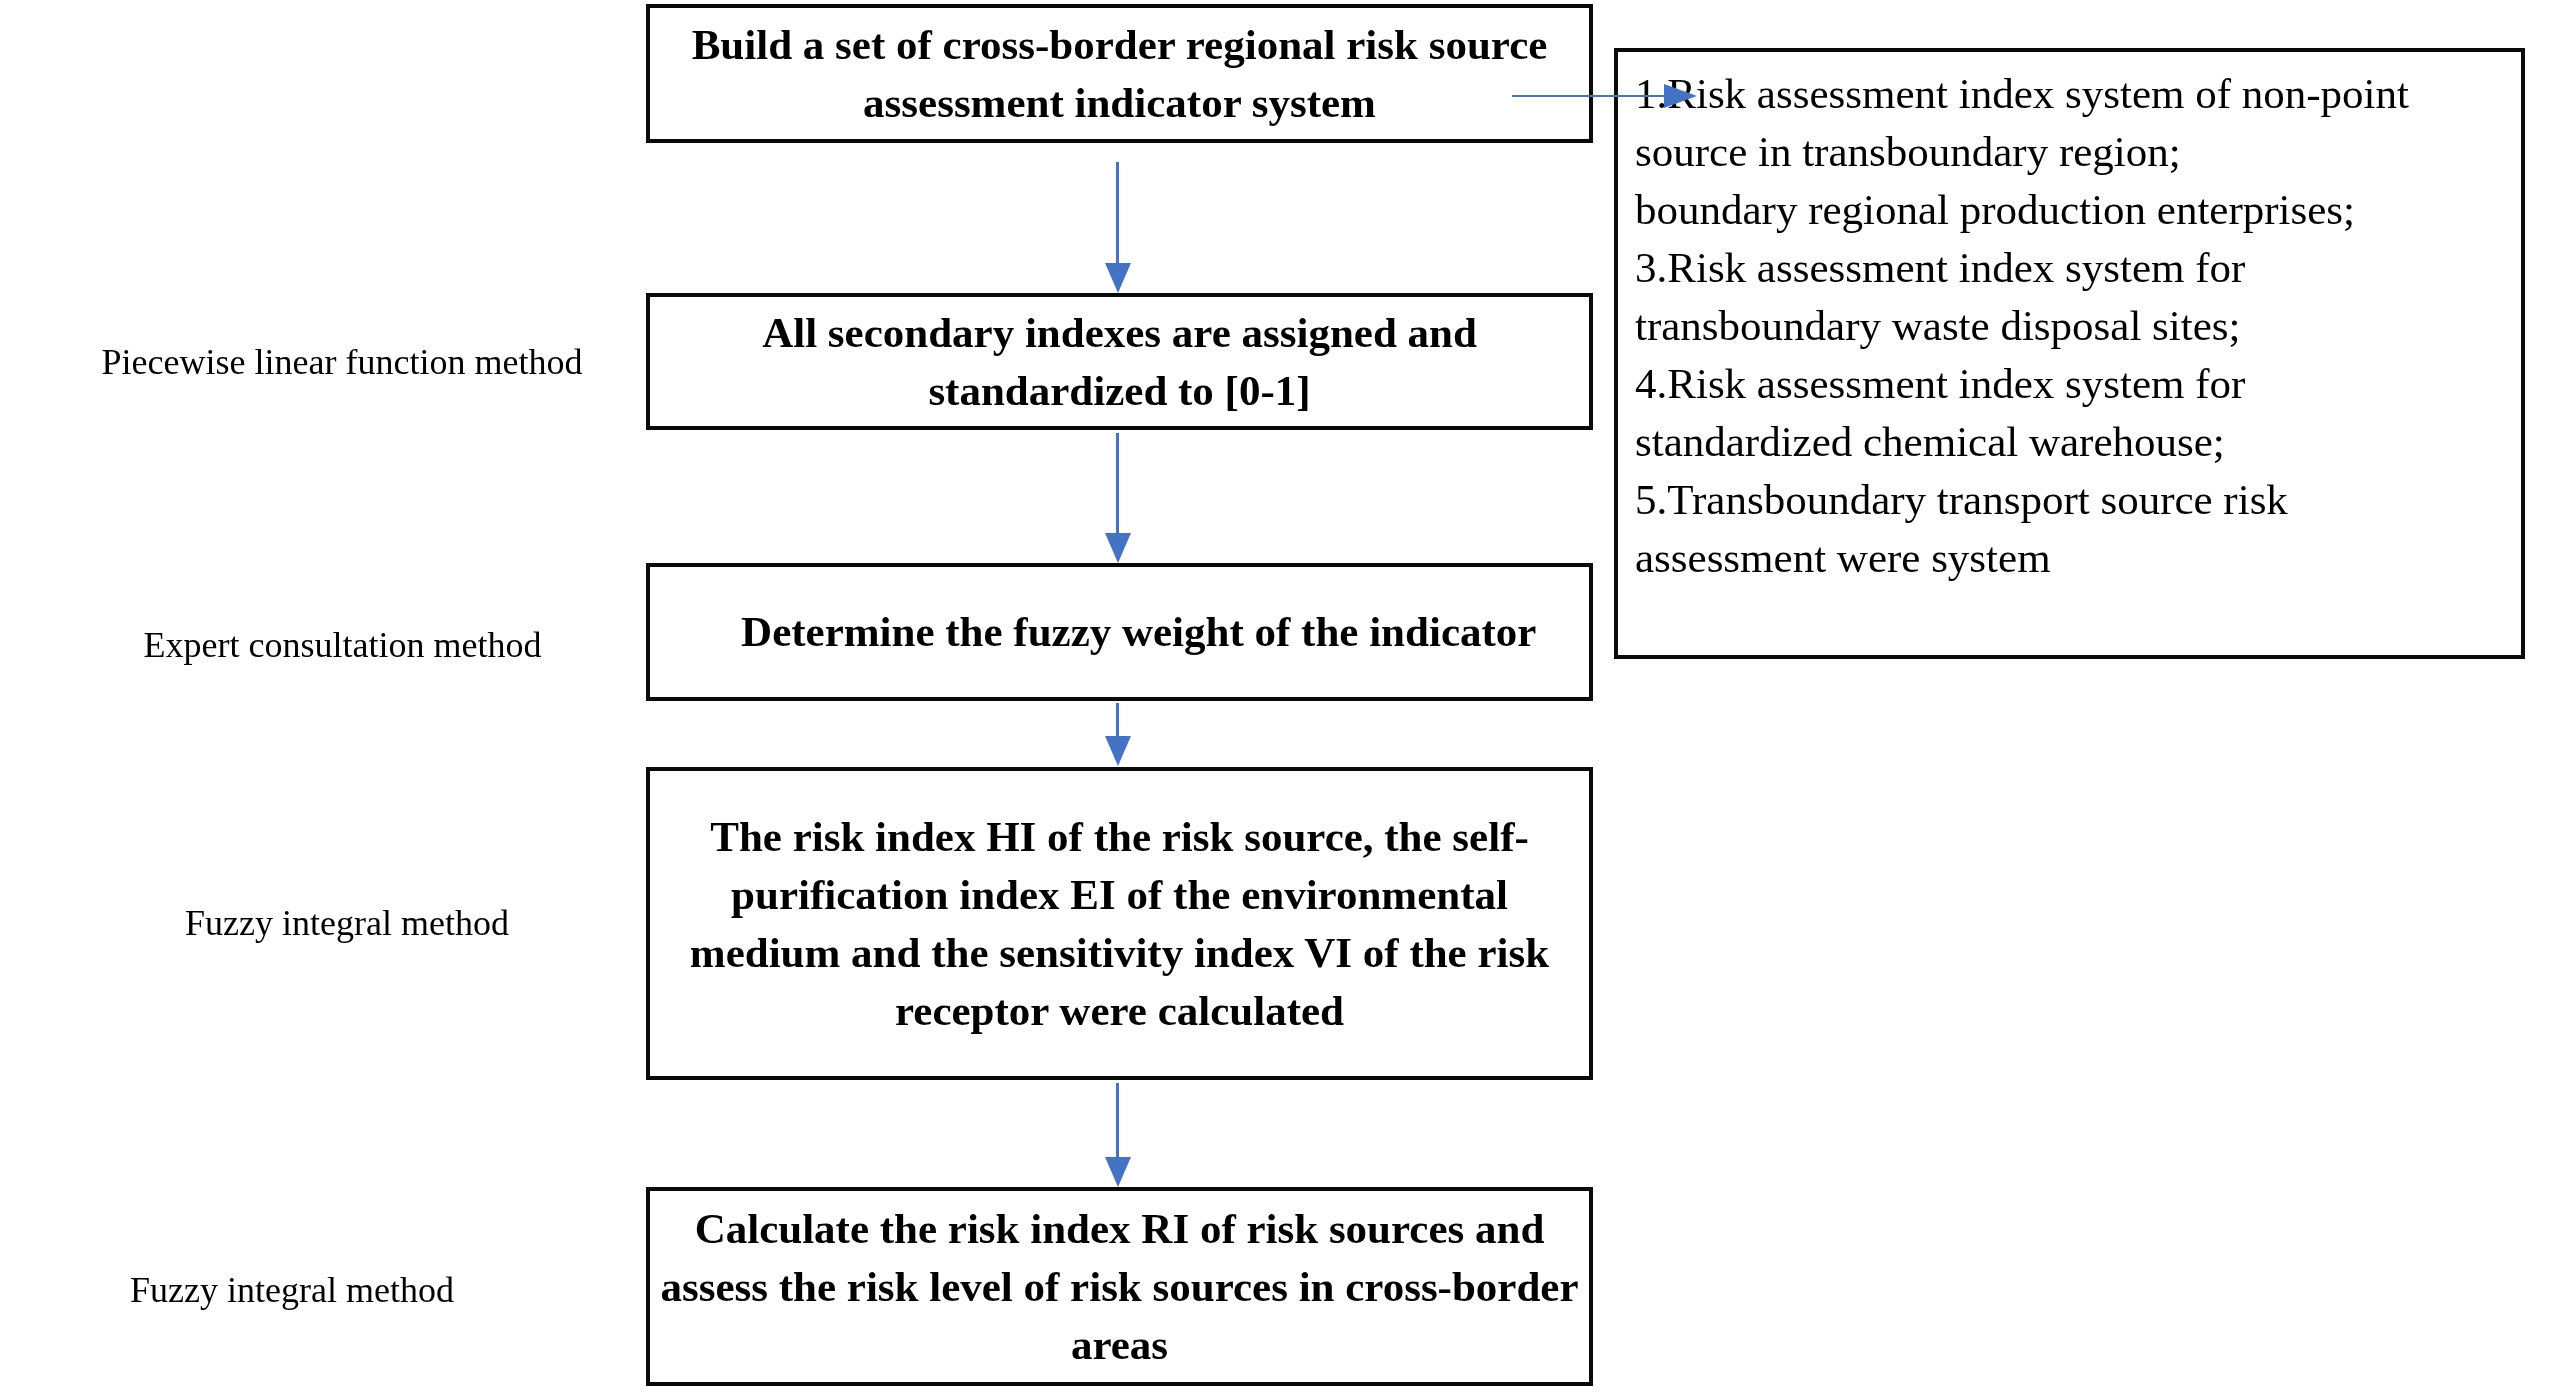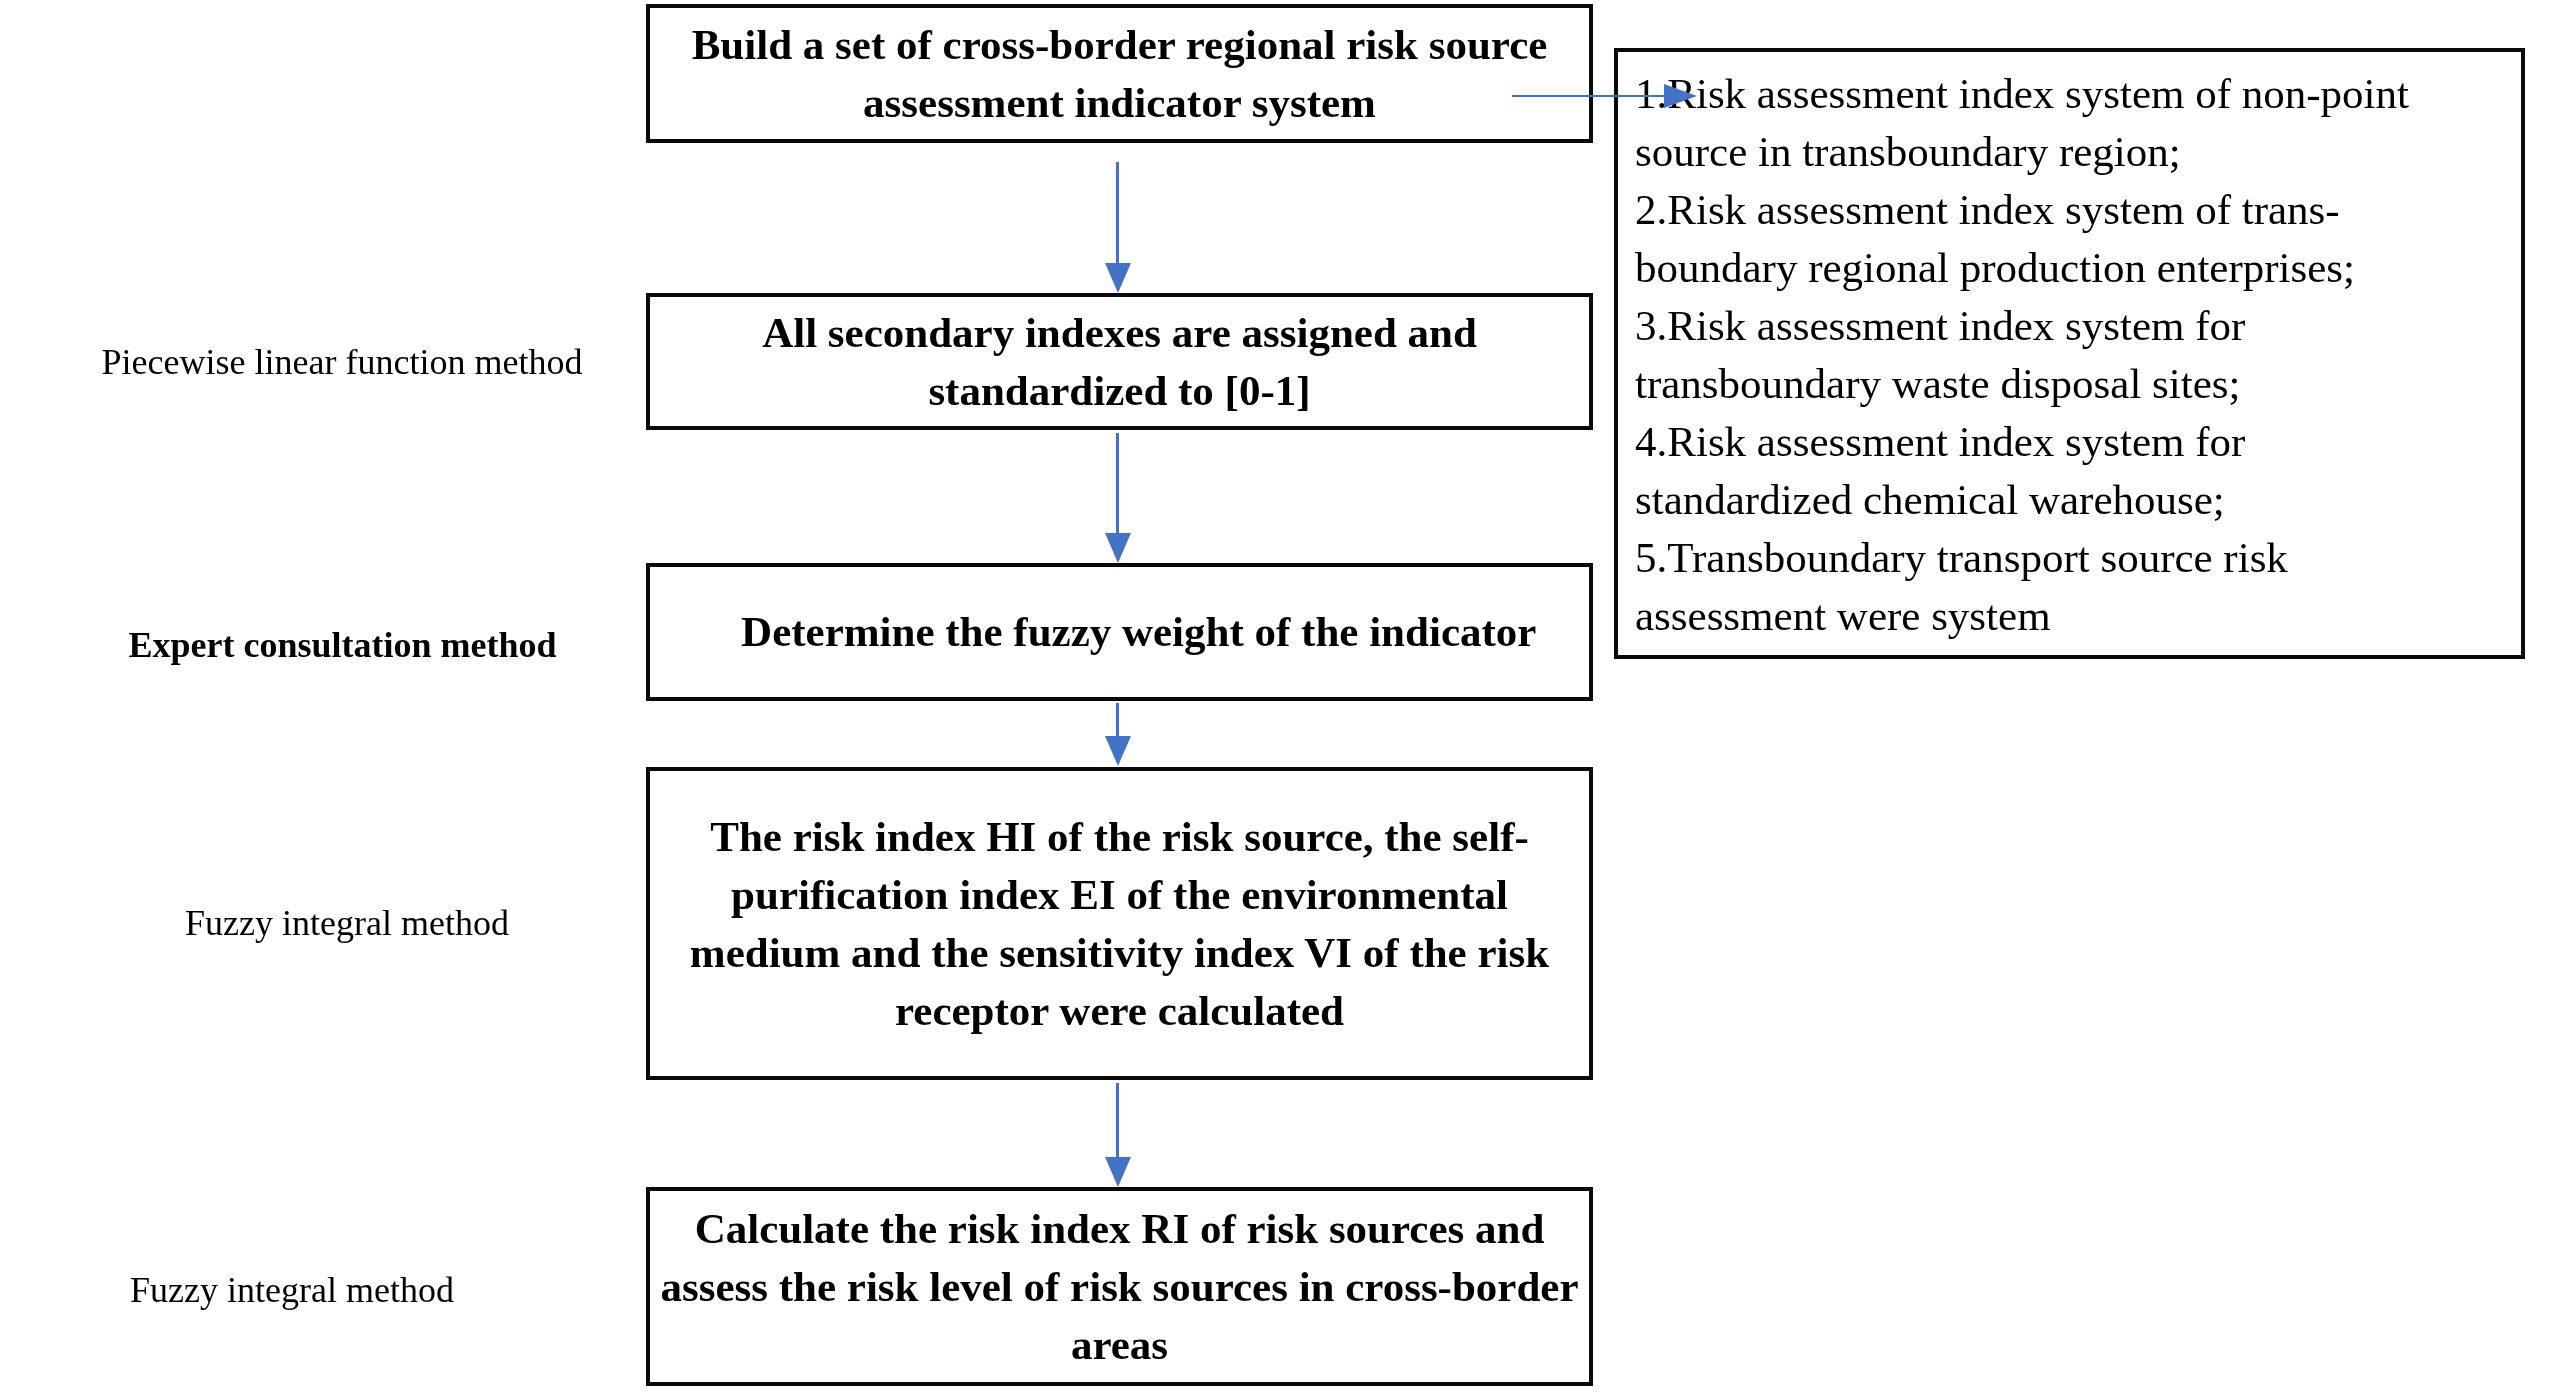--- a/index.html
+++ b/index.html
@@ -38,21 +38,21 @@
 
   
   .method-label{
     position:absolute;
     font-size:36px;
     line-height:55px;
     white-space:nowrap;
     text-align:center;
   }
   #label1{left:12px;top:335px;width:660px;}
-  #label2{left:70px;top:618px;width:545px;font-weight:bold;}
+  #label2{left:70px;top:618px;width:545px;}
   #label3{left:125px;top:896px;width:444px;}
   #label4{left:70px;top:1263px;width:444px;}
 
   
   .side-panel{
     position:absolute;
     left:1614px;
     top:23px;
     width:911px;
     height:611px;
@@ -136,21 +136,20 @@
   </div>
 
   <div class="method-label" id="label1">Piecewise linear function method</div>
   <div class="method-label" id="label2">Expert consultation method</div>
   <div class="method-label" id="label3">Fuzzy integral method</div>
   <div class="method-label" id="label4">Fuzzy integral method</div>
 
   <div class="side-panel">
     <div class="panel-line">1.Risk assessment index system of non-point</div>
     <div class="panel-line">source in transboundary region;</div>
-    <div class="panel-line">2.Risk assessment index system of trans-</div>
     <div class="panel-line">boundary regional production enterprises;</div>
     <div class="panel-line">3.Risk assessment index system for</div>
     <div class="panel-line">transboundary waste disposal sites;</div>
     <div class="panel-line">4.Risk assessment index system for</div>
     <div class="panel-line">standardized chemical warehouse;</div>
     <div class="panel-line">5.Transboundary transport source risk</div>
     <div class="panel-line">assessment were system</div>
   </div>
 
   <div class="varrow" id="arrow1">

